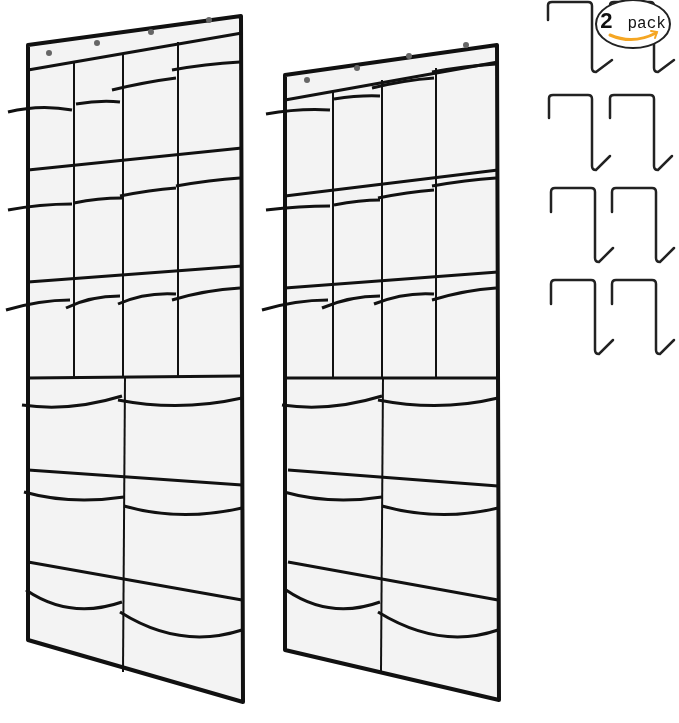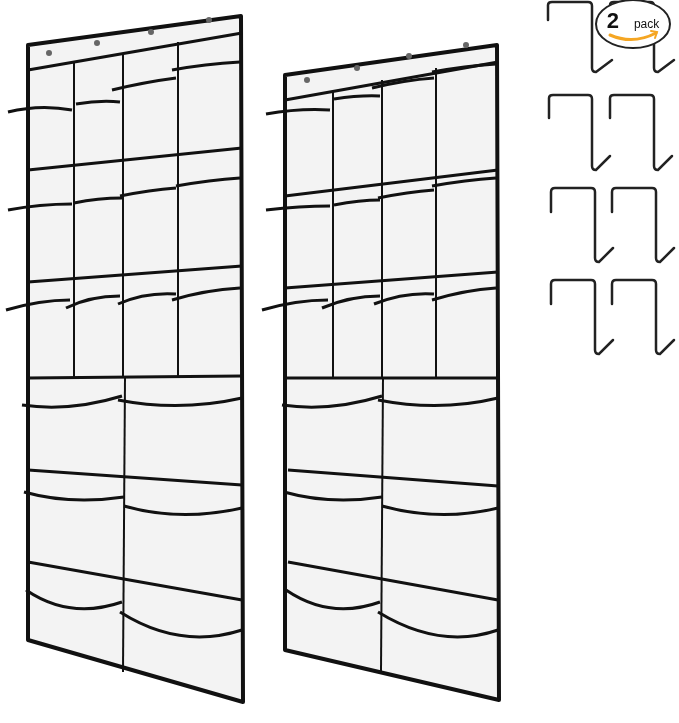--- a/index.html
+++ b/index.html
@@ -1,21 +1,21 @@
 <!DOCTYPE html>
 <html><head>
   <meta charset="utf-8">
   <style>
     html, body { margin: 0; padding: 0; background: #ffffff; }
     body { width: 679px; height: 723px; position: relative; overflow: hidden; font-family: "Liberation Sans", sans-serif; }
     .stage { position: absolute; left: 0; top: 0; width: 679px; height: 723px; }
     svg { position: absolute; left: 0; top: 0; }
     .badge-text { position: absolute; left: 603px; top: 10px; width: 60px; height: 24px; display: flex; align-items: baseline; justify-content: center; color: #111; }
     .badge-num { font-family: "Liberation Sans", sans-serif; font-weight: bold; font-size: 22px; line-height: 22px; }
-    .badge-word { font-family: Liberation Sans, sans-serif; font-size: 12px; margin-left: 15px; }
+    .badge-word { font-family: Liberation Mono, monospace; font-size: 16px; margin-left: 15px; }
   </style>
 </head>
 <body>
 
 <div class="stage">
   <svg width="679" height="723" viewBox="0 0 679 723" xmlns="http://www.w3.org/2000/svg">
 
     <g>
       <polygon points="28,45 241,16 243,702 28,640" fill="#f3f3f3" stroke="#111" stroke-width="4" stroke-linejoin="round"></polygon>
       <line x1="28" y1="70" x2="242" y2="33" stroke="#111" stroke-width="3"></line>

